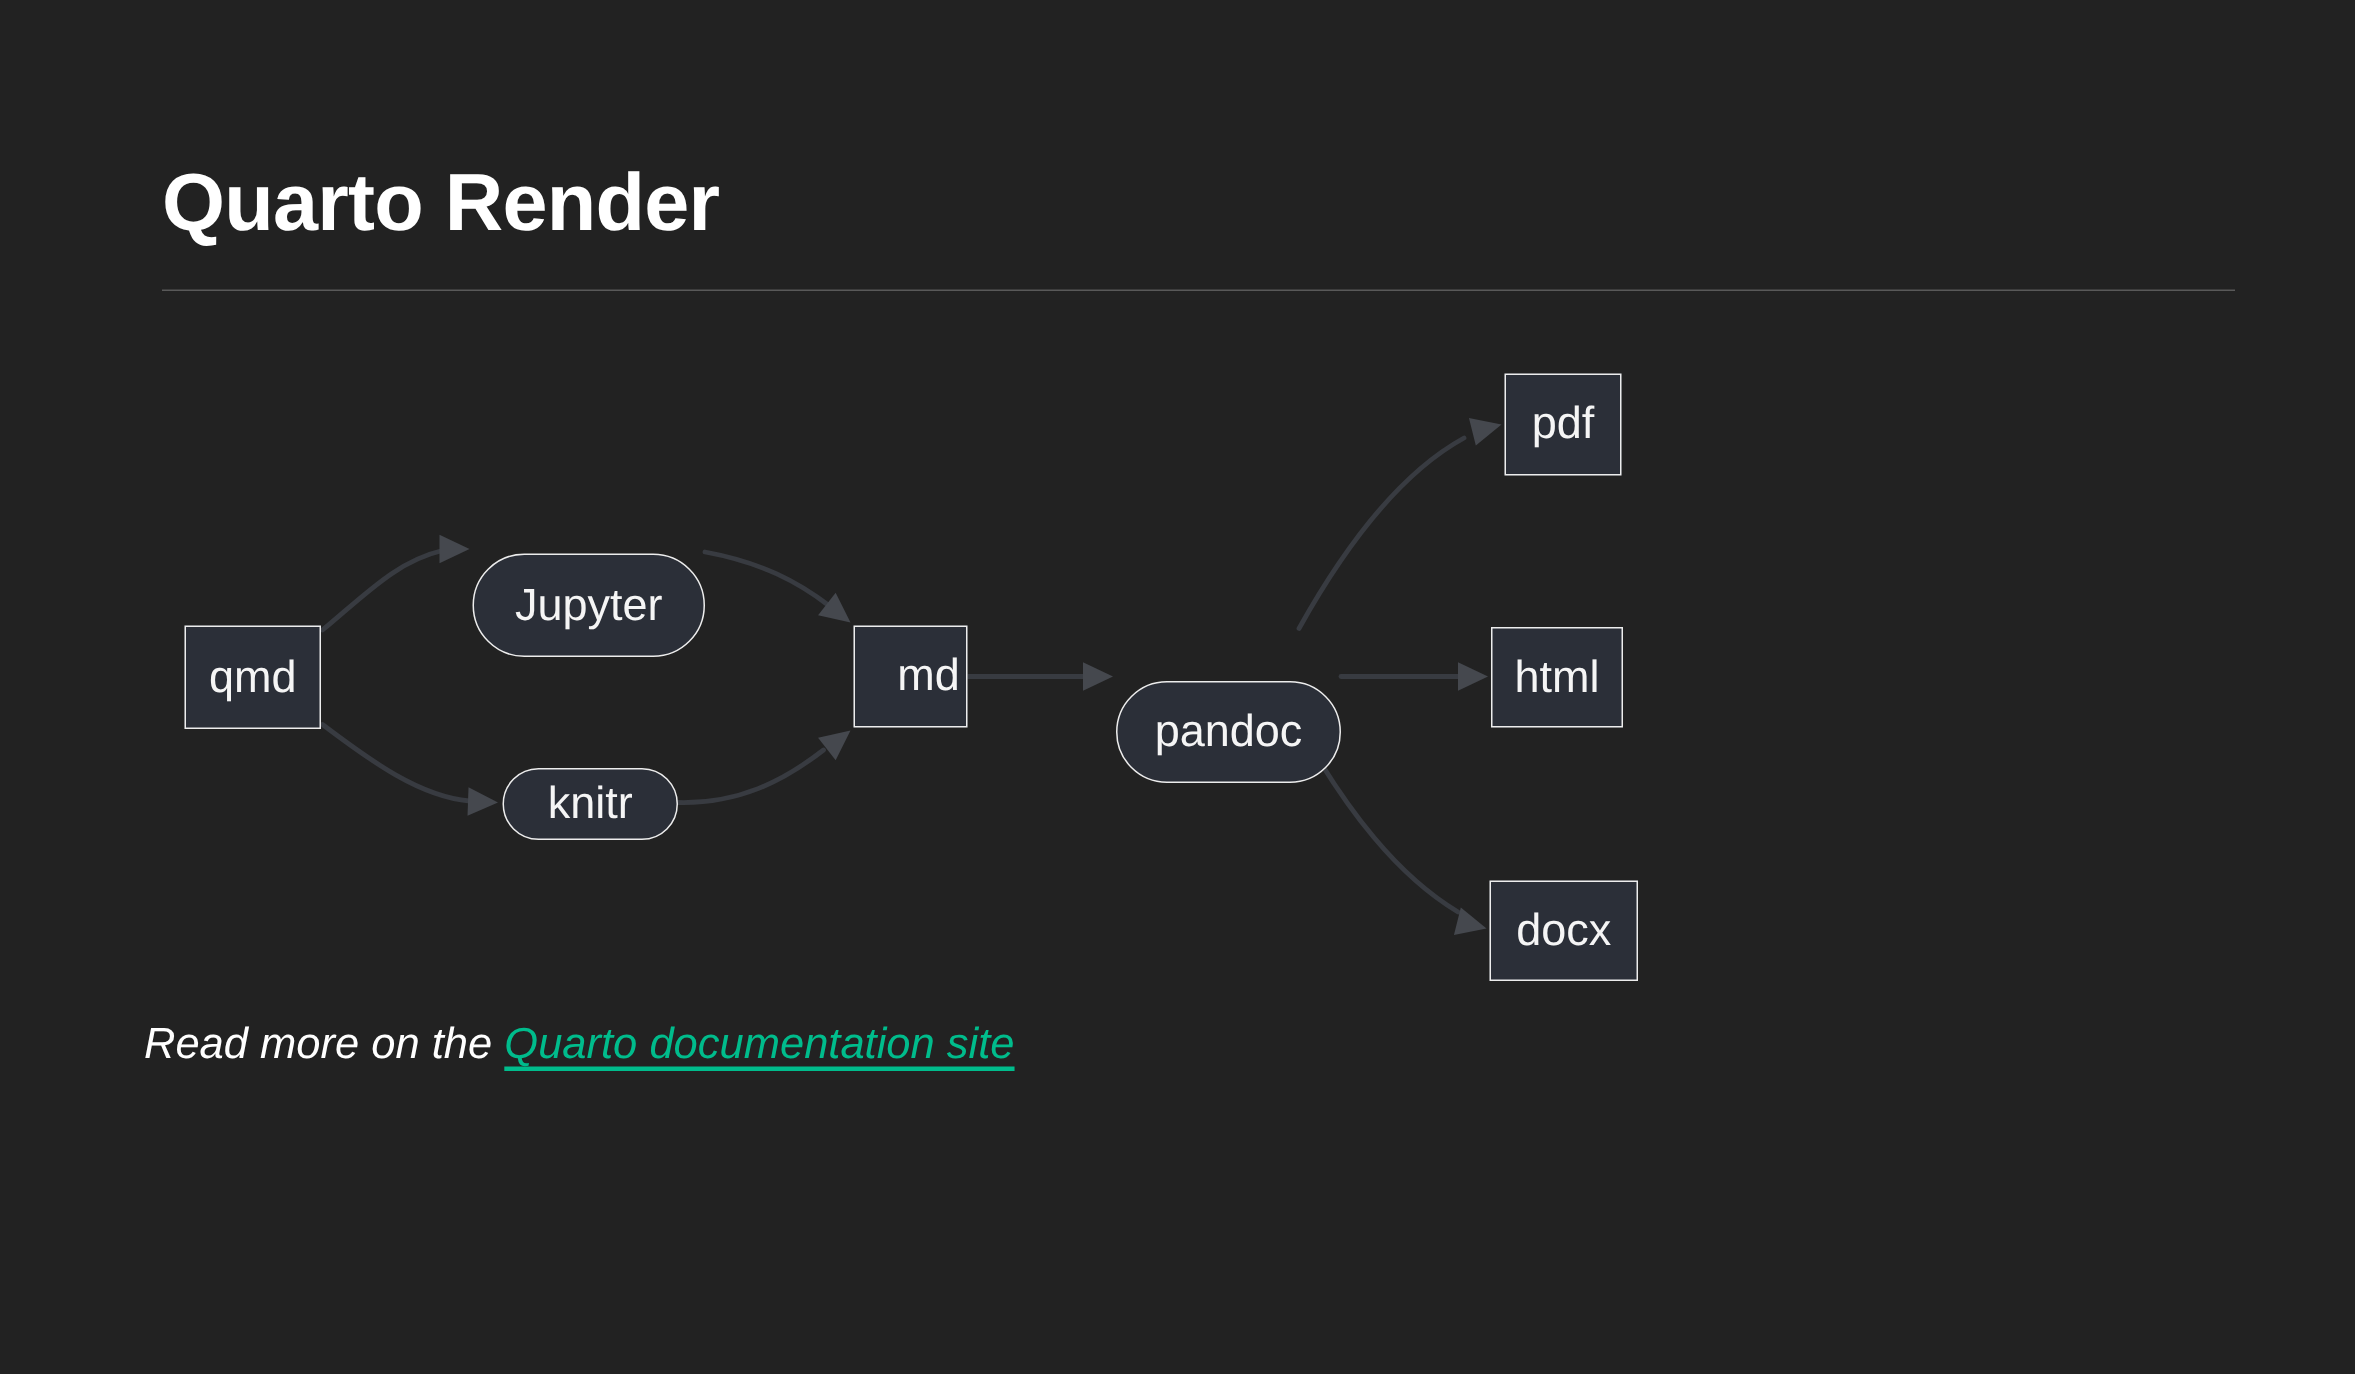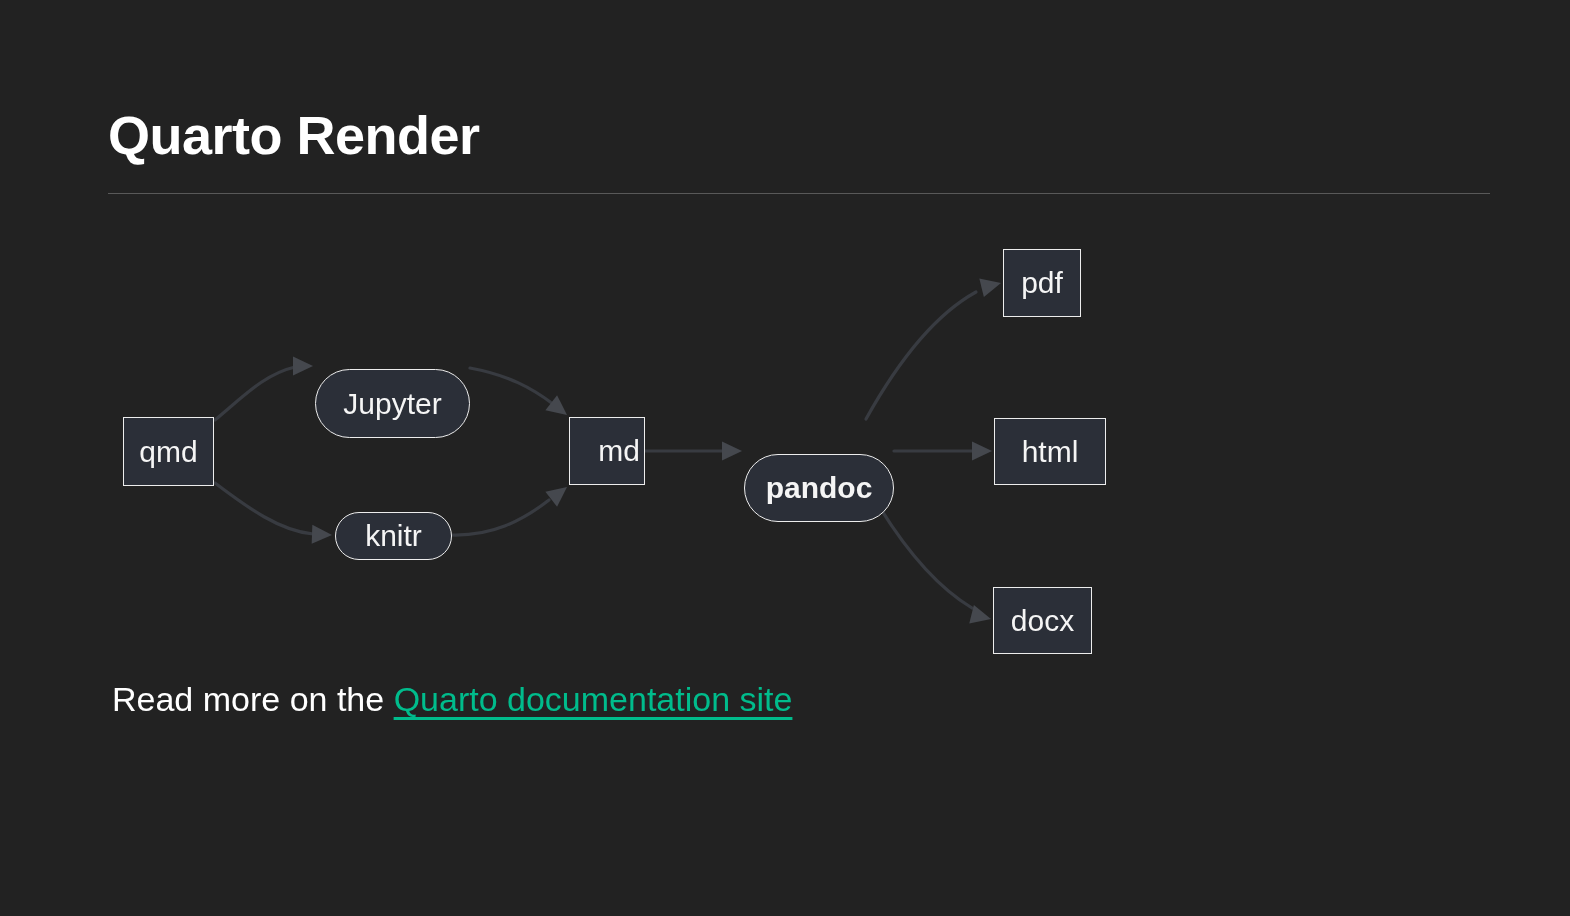--- a/index.html
+++ b/index.html
@@ -58,24 +58,25 @@
     background: var(--node-fill);
     border: 1.5px solid var(--node-border);
     color: var(--node-text);
     font-size: 30px;
     line-height: 1;
     white-space: nowrap;
   }
   .node.stadium { border-radius: 40px; margin-top: 36px; }
   .footer-text {
     position: absolute;
-    left: 112px; top: 680px;
-    font-size: 34px;
+    left: 96px; top: 680px;
+    font-size: 29px;
     color: var(--text-color);
     white-space: nowrap;
+    font-style: italic;
   }
   .footer-text a {
     color: var(--link-color);
     text-decoration: underline;
     text-decoration-thickness: 2.5px;
     text-underline-offset: 6px;
     cursor: pointer;
   }
 </style>
 </head>
@@ -120,29 +121,29 @@
 </div>
 
 <div class="node stadium" style="left:335px; top:476px; width:117px; height:48px;">
   <span>knitr</span>
 </div>
 
 <div class="node" style="left:569px; top:417px; width:76px; height:68px;padding-left:24px;">
   <span>md</span>
 </div>
 
-<div class="node stadium" style="left:744px; top:418px; width:150px; height:68px;font-weight:bold;">
+<div class="node stadium" style="left:744px; top:418px; width:150px; height:68px;">
   <span>pandoc</span>
 </div>
 
 <div class="node" style="left:1003px; top:249px; width:78px; height:68px;">
   <span>pdf</span>
 </div>
 
-<div class="node" style="left:994px; top:418px; width:112px; height:67px;">
+<div class="node" style="left:994px; top:418px; width:88px; height:67px;">
   <span>html</span>
 </div>
 
 <div class="node" style="left:993px; top:587px; width:99px; height:67px;justify-content:center;">
   <span>docx</span>
 </div>
 
 <p class="footer-text"><span>Read more on the </span><a href="#">Quarto documentation site</a></p>
 
 </body></html>

